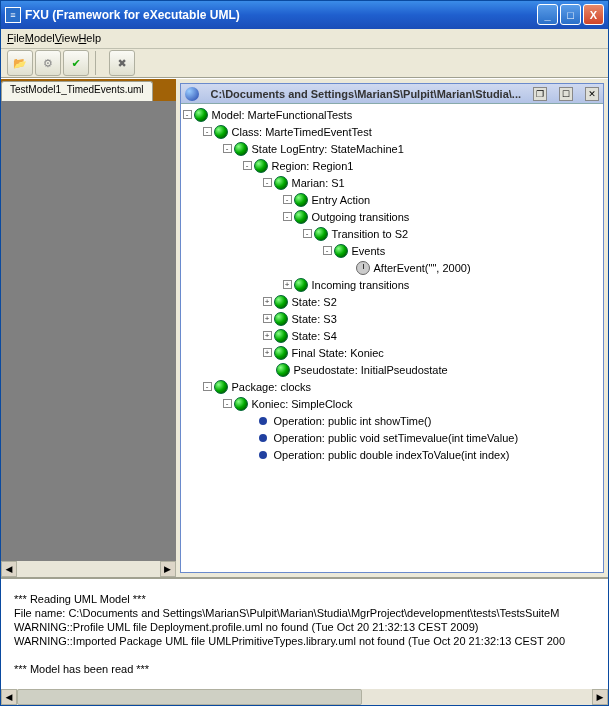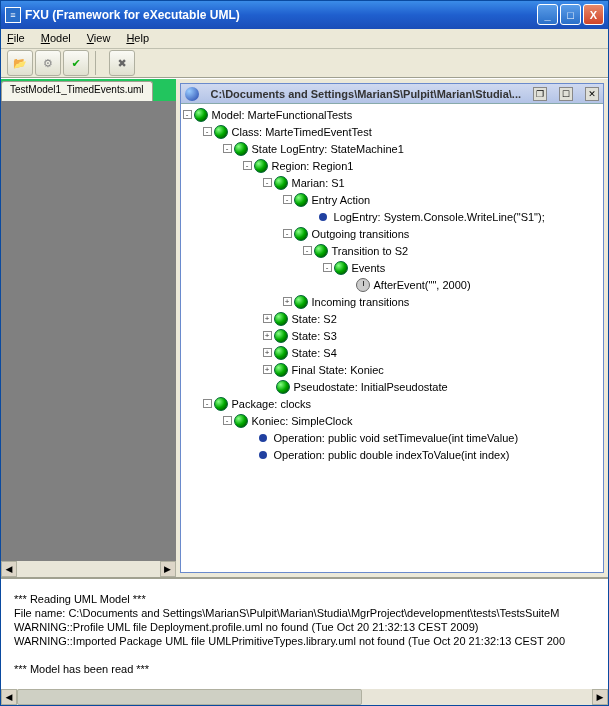--- a/index.html
+++ b/index.html
@@ -5,29 +5,29 @@
 *{box-sizing:border-box;margin:0;padding:0;font-family:Tahoma,Arial,sans-serif;font-size:11px}
 body{background:#fff;width:609px;height:706px;overflow:hidden}
 .win{width:609px;height:706px;border:1px solid #0a4aa0;background:#ece9d8;display:flex;flex-direction:column}
 .titlebar{height:28px;background:linear-gradient(to bottom,#3b8ce8 0%,#1f5fce 50%,#1a4db8 100%);display:flex;align-items:center;padding:0 4px;color:#fff}
 .titlebar .ticon{width:16px;height:16px;background:#2a6fc9;border:1px solid #fff;margin-right:4px;display:flex;align-items:center;justify-content:center;font-size:9px;color:#fff}
 .titlebar .ttext{flex:1;font-weight:bold;font-size:12px}
 .winbtns{display:flex;gap:2px}
 .winbtn{width:21px;height:21px;border:1px solid #fff;border-radius:3px;display:flex;align-items:center;justify-content:center;font-weight:bold;font-size:11px;color:#fff}
 .winbtn.min,.winbtn.max{background:linear-gradient(to bottom,#5a9de8,#2a6fc9)}
 .winbtn.close{background:linear-gradient(to bottom,#e88a6a,#d0442a)}
-.menubar{height:20px;background:#ece9d8;display:flex;align-items:center;padding:0 6px;gap:16px;border-bottom:1px solid #c0c0b0}
+.menubar{height:20px;background:#ece9d8;display:flex;align-items:center;padding:0 6px;gap:0;border-bottom:1px solid #c0c0b0}
 .menubar span{cursor:default}
 .menubar u{text-decoration:underline}
 .toolbar{height:30px;background:#ece9d8;border-bottom:1px solid #a0a090;display:flex;align-items:center;padding:0 6px;gap:2px}
 .tbtn{width:26px;height:26px;border:1px solid #b0b0a0;background:linear-gradient(to bottom,#fafaf5,#e0e0d0);border-radius:3px;display:flex;align-items:center;justify-content:center;font-size:13px}
 .tsep{width:8px;height:24px;border-left:1px solid #b0b0a0;margin:0 4px}
 .mainrow{display:flex;height:502px;border-top:1px solid #fff}
 .leftpanel{width:190px;background:#808080;display:flex;flex-direction:column}
-.tabstrip{height:22px;background:#22c55e;display:flex;align-items:flex-end}
+.tabstrip{height:22px;background:#a16207;display:flex;align-items:flex-end}
 .tab{height:20px;padding:2px 8px;background:#f5f5eb;border:1px solid #a0a090;border-bottom:none;border-radius:3px 3px 0 0;font-size:10px;max-width:180px;overflow:hidden;white-space:nowrap}
 .leftgray{flex:1;background:#808080}
 .leftscroll{height:16px;background:#ece9d8;display:flex}
 .leftscroll .sbtn{width:16px;height:16px;background:#ddd6c8;border:1px solid #b0b0a0;display:flex;align-items:center;justify-content:center;font-size:9px}
 .leftscroll .track{flex:1;background:#e8e5d8}
 .rightpanel{flex:1;background:#ece9d8;display:flex;flex-direction:column;padding:4px}
 .innerwin{flex:1;border:1px solid #6a8acc;background:#ece9d8;display:flex;flex-direction:column}
 .innertitle{height:20px;background:linear-gradient(to bottom,#cfd9f0,#b3c3e6);display:flex;align-items:center;padding:0 4px;border-bottom:1px solid #8aa;gap:12px}
 .innertitle .iicon{width:14px;height:14px;border-radius:50%;background:radial-gradient(circle at 30% 30%,#9cf,#24a);flex-shrink:0}
 .innertitle .itx{flex:1;white-space:nowrap;overflow:hidden;font-weight:bold;color:#333}
@@ -152,31 +152,20 @@
               <span class="tog">-</span>
               <span class="ticon-sphere"></span>
               <span class="tlabel">Entry Action</span>
             </div>
             <div class="tn">
               <span class="ind"></span>
               <span class="ind"></span>
               <span class="ind"></span>
               <span class="ind"></span>
               <span class="ind"></span>
-              <span class="ind"></span>
-              <span style="width: 11px; flex-shrink: 0;"></span>
-              <span class="ticon-dot"></span>
-              <span class="tlabel">LogEntry: System.Console.WriteLine("S1");</span>
-            </div>
-            <div class="tn">
-              <span class="ind"></span>
-              <span class="ind"></span>
-              <span class="ind"></span>
-              <span class="ind"></span>
-              <span class="ind"></span>
               <span class="tog">-</span>
               <span class="ticon-sphere"></span>
               <span class="tlabel">Outgoing transitions</span>
             </div>
             <div class="tn">
               <span class="ind"></span>
               <span class="ind"></span>
               <span class="ind"></span>
               <span class="ind"></span>
               <span class="ind"></span>
@@ -270,20 +259,28 @@
               <span class="tog">-</span>
               <span class="ticon-sphere"></span>
               <span class="tlabel">Package: clocks</span>
             </div>
             <div class="tn">
               <span class="ind"></span>
               <span class="ind"></span>
               <span class="tog">-</span>
               <span class="ticon-sphere"></span>
               <span class="tlabel">Koniec: SimpleClock</span>
+            </div>
+            <div class="tn">
+              <span class="ind"></span>
+              <span class="ind"></span>
+              <span class="ind"></span>
+              <span style="width: 11px; flex-shrink: 0;"></span>
+              <span class="ticon-dot"></span>
+              <span class="tlabel">Operation: public int showTime()</span>
             </div>
             <div class="tn">
               <span class="ind"></span>
               <span class="ind"></span>
               <span class="ind"></span>
               <span style="width: 11px; flex-shrink: 0;"></span>
               <span class="ticon-dot"></span>
               <span class="tlabel">Operation: public void setTimevalue(int timeValue)</span>
             </div>
             <div class="tn">

